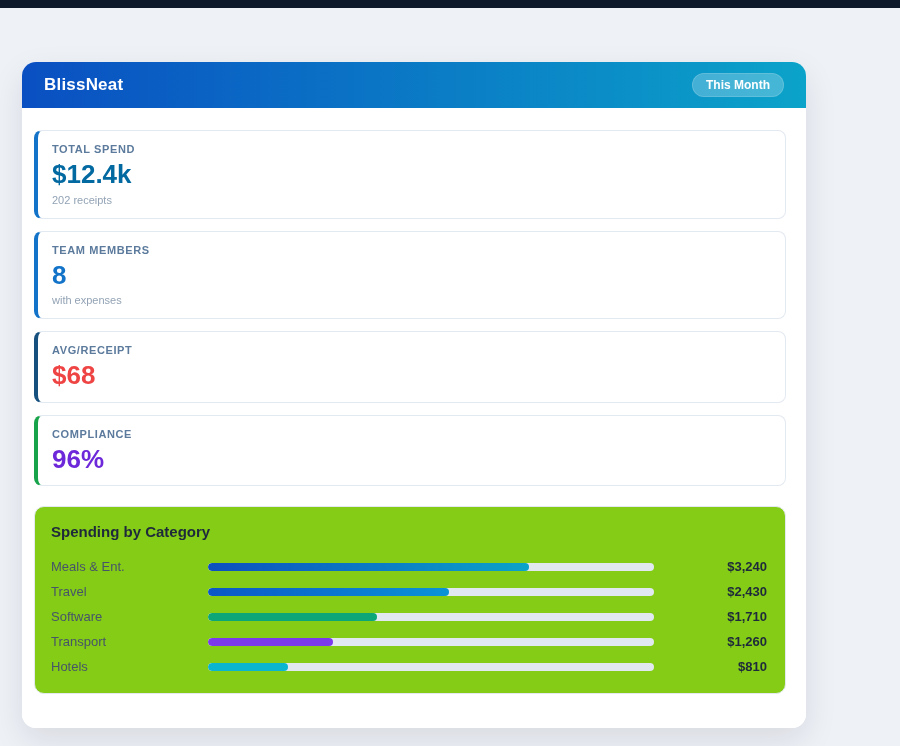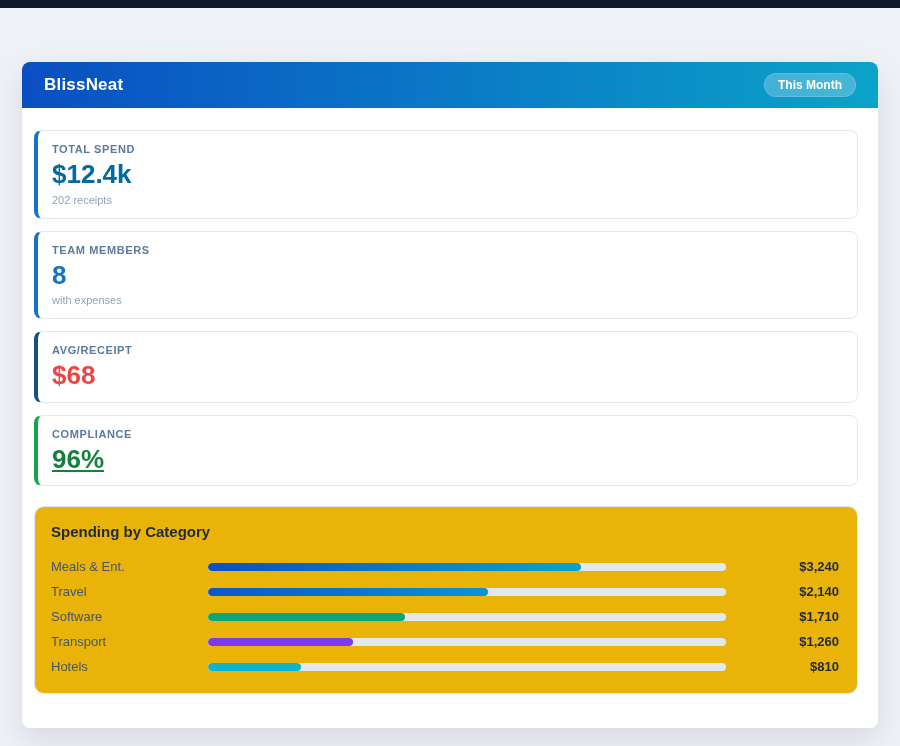--- a/index.html
+++ b/index.html
@@ -7,24 +7,24 @@
   body {
     background: #eef1f6;
     font-family: "Liberation Sans", "DejaVu Sans", sans-serif;
     overflow: hidden;
   }
   .top-strip {
     width: 100%; height: 8px;
     background: #0e1a2b;
   }
   .app-card {
-    width: 856px;
+    width: 784px;
     margin: 54px 22px 0 22px;
     background: #ffffff;
-    border-radius: 8px;
+    border-radius: 14px;
     box-shadow: 0 12px 32px rgba(15, 23, 42, 0.10);
     overflow: hidden;
   }
   .app-header {
     height: 46px;
     display: flex;
     align-items: center;
     justify-content: space-between;
     padding: 0 22px;
   }
@@ -71,21 +71,21 @@
     line-height: 1.1;
   }
   .stat-sub {
     font-size: 11px;
     color: #93a3b5;
     margin-top: 5px;
   }
   .stat-sub:empty { display: none; }
   .category-card {
     margin-top: 20px;
-    background: #eab308;
+    background: #84cc16;
     border: 1px solid #e3e9f1;
     border-radius: 10px;
     padding: 16px 18px 14px 16px;
     margin-bottom: 12px;
   }
   .category-title {
     font-size: 15px;
     font-weight: bold;
     color: #1e293b;
     margin-bottom: 14px;
@@ -148,41 +148,41 @@
     </div>
 
     <div class="stat-card" style="border-left-color: rgb(22, 80, 126);">
       <div class="stat-label">AVG/RECEIPT</div>
       <div class="stat-value" style="color: #ef4444;">$68</div>
 
     </div>
 
     <div class="stat-card" style="border-left-color: rgb(22, 163, 74);">
       <div class="stat-label">COMPLIANCE</div>
-      <div class="stat-value" style="color: #15803d; text-decoration: underline;">96%</div>
+      <div class="stat-value" style="color: #6d28d9;">96%</div>
 
     </div>
 
     <div class="category-card">
       <div class="category-title">Spending by Category</div>
 
       <div class="cat-row">
         <div class="cat-label">Meals &amp; Ent.</div>
         <div class="cat-track">
           <div class="cat-fill" style="width: 72%; background: linear-gradient(90deg, rgb(13, 79, 192), rgb(11, 163, 201));"></div>
         </div>
         <div class="cat-value">$3,240</div>
       </div>
 
       <div class="cat-row">
         <div class="cat-label">Travel</div>
         <div class="cat-track">
           <div class="cat-fill" style="width: 54%; background: linear-gradient(90deg, rgb(11, 87, 198), rgb(10, 147, 214));"></div>
         </div>
-        <div class="cat-value">$2,140</div>
+        <div class="cat-value">$2,430</div>
       </div>
 
       <div class="cat-row">
         <div class="cat-label">Software</div>
         <div class="cat-track">
           <div class="cat-fill" style="width: 38%; background: linear-gradient(90deg, rgb(12, 166, 120), rgb(12, 166, 120));"></div>
         </div>
         <div class="cat-value">$1,710</div>
       </div>
 

